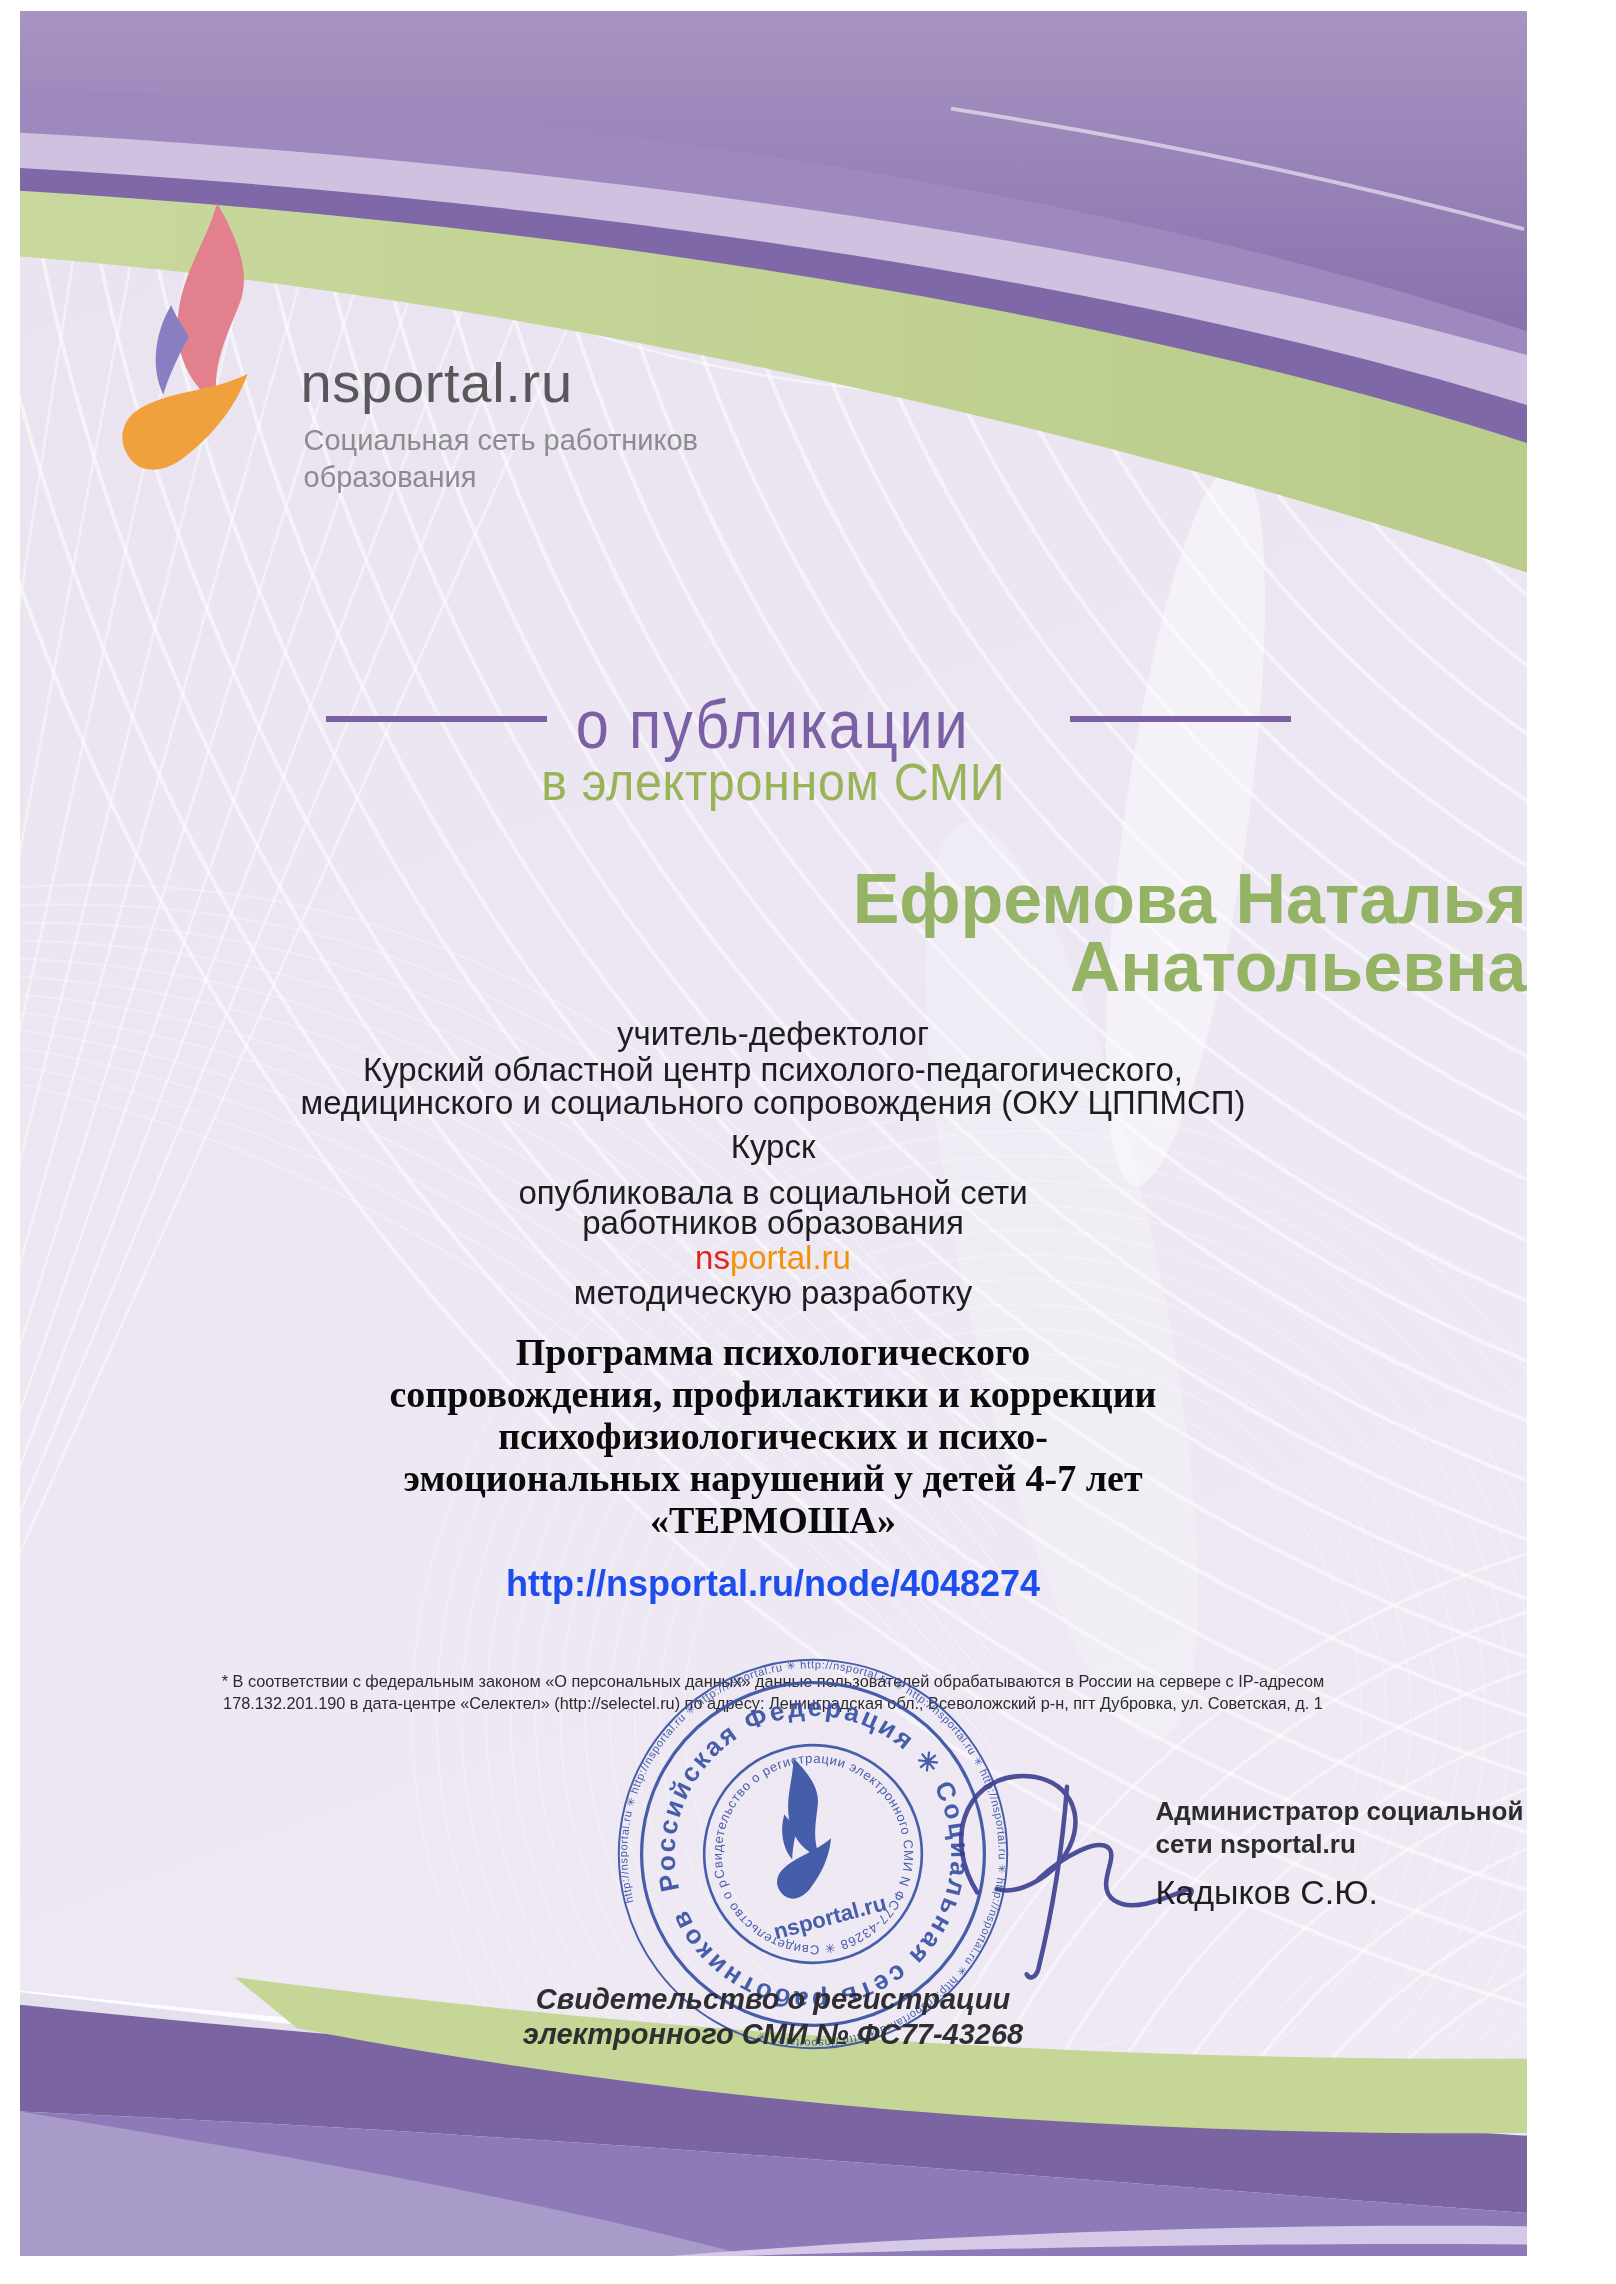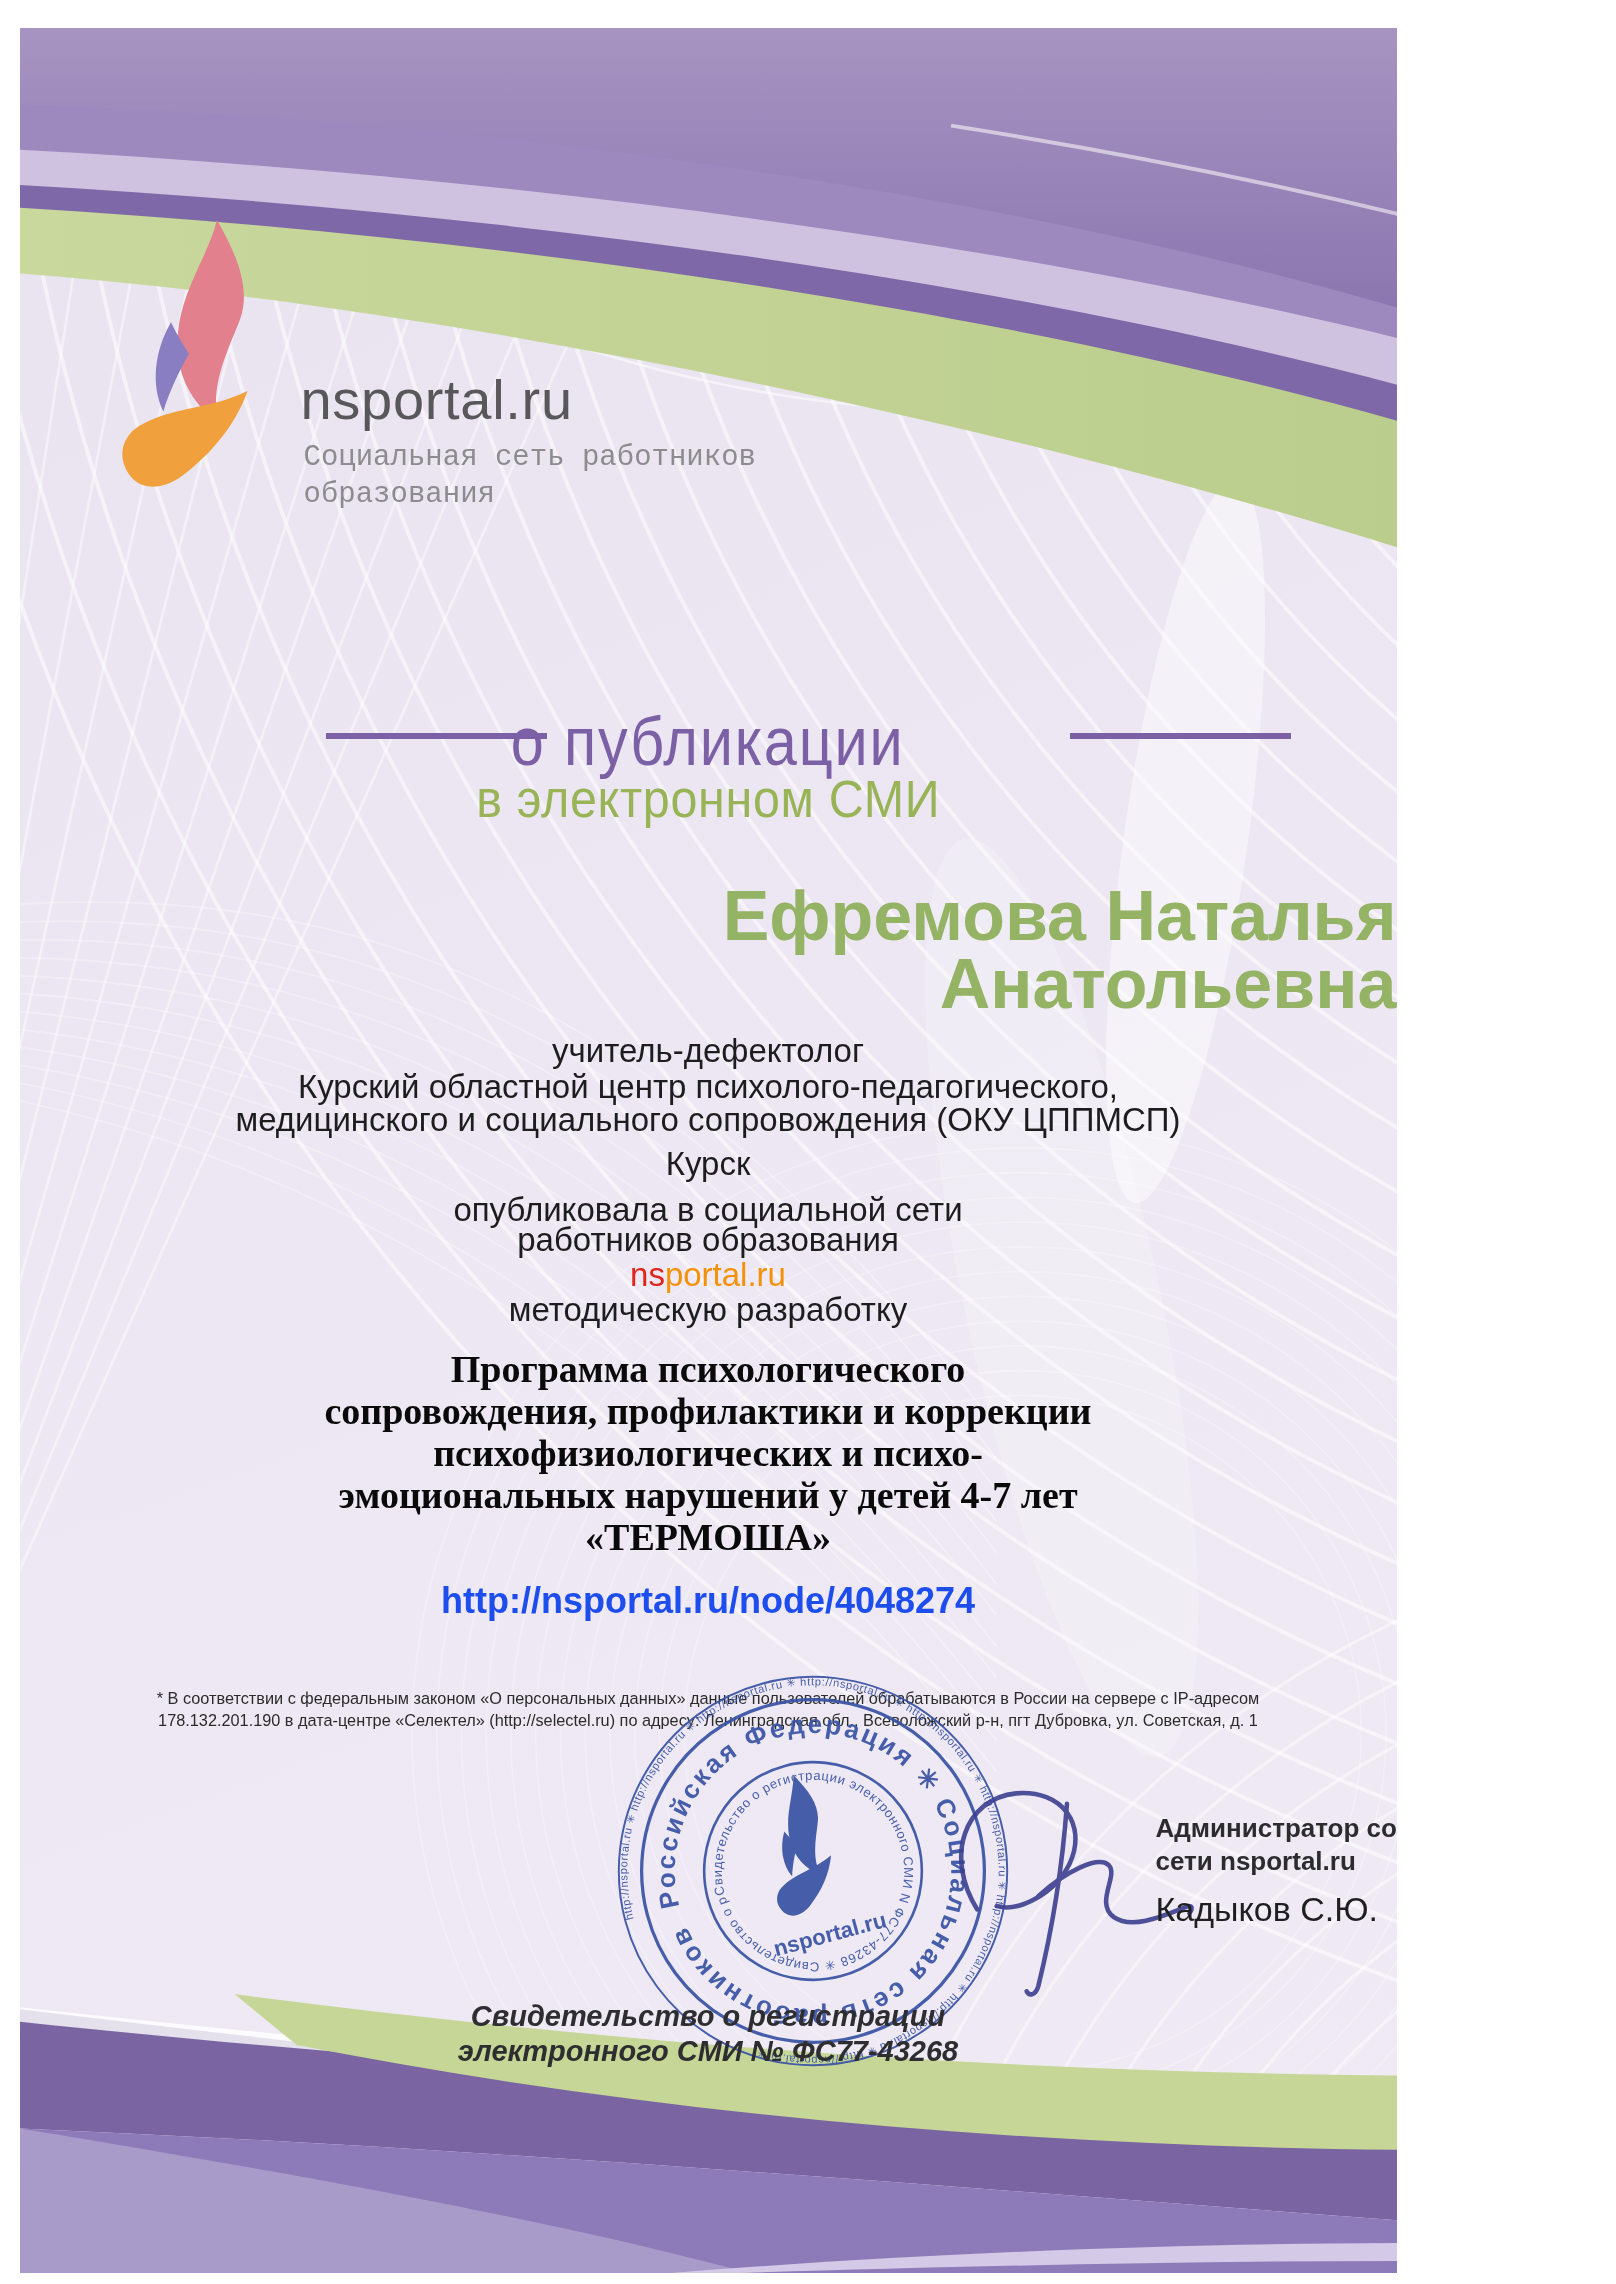--- a/index.html
+++ b/index.html
@@ -1,28 +1,28 @@
 <!DOCTYPE html>
 <html lang="ru" style="font-size:10.4px"><head>
 <meta charset="utf-8">
 <style>
   html,body{margin:0;padding:0;background:#ffffff;}
   .page{position:relative;width:1616px;height:2284px;background:#ffffff;overflow:hidden;
         font-family:"Liberation Sans","DejaVu Sans",sans-serif;}
-  .canvas{position:absolute;left:19.5px;top:28px;width:1377px;height:2245px;overflow:hidden;
+  .canvas{position:absolute;left:19.5px;top:11px;width:1507px;height:2245px;overflow:hidden;
           background:linear-gradient(160deg,#e9e3f0 0%,#ece7f2 45%,#efeaf4 100%);}
   .bg{position:absolute;left:0;top:0;width:1577px;height:2245px;display:block;}
 
   .line{position:absolute;left:0;right:0;text-align:center;white-space:nowrap;}
   .squeeze{display:inline-block;transform-origin:center top;}
 
   
   .logo-svg{position:absolute;left:88px;top:192px;width:195px;height:300px;}
   .brand-name{position:absolute;left:281px;top:339px;font-size:56px;color:#58585a;letter-spacing:0.7px;}
-  .brand-tagline{position:absolute;left:284px;top:411px;font-size:29px;line-height:37px;color:#8c8c8f;font-family:Liberation Mono, monospace;}
+  .brand-tagline{position:absolute;left:284px;top:411px;font-size:29px;line-height:37px;color:#8c8c8f;}
 
   
   .t-main{top:535px;color:#7c60a5;font-size:96px;font-weight:700;letter-spacing:5.9px;}
   .t-main .squeeze{transform:scale(.93,1.1);}
   .t-sub{top:673px;color:#7c60a5;font-size:66px;font-weight:400;letter-spacing:2px;}
   .t-sub .squeeze{transform:scale(.9,1.05);}
   .t-sub2{top:742px;color:#98b457;font-size:51px;letter-spacing:0.7px;}
   .t-sub2 .squeeze{transform:scale(.95,1);}
   .dash{position:absolute;top:705px;height:5.9px;width:221px;background:#7c60a5;}
   .dash.left{left:306px;} .dash.right{left:1050px;}

